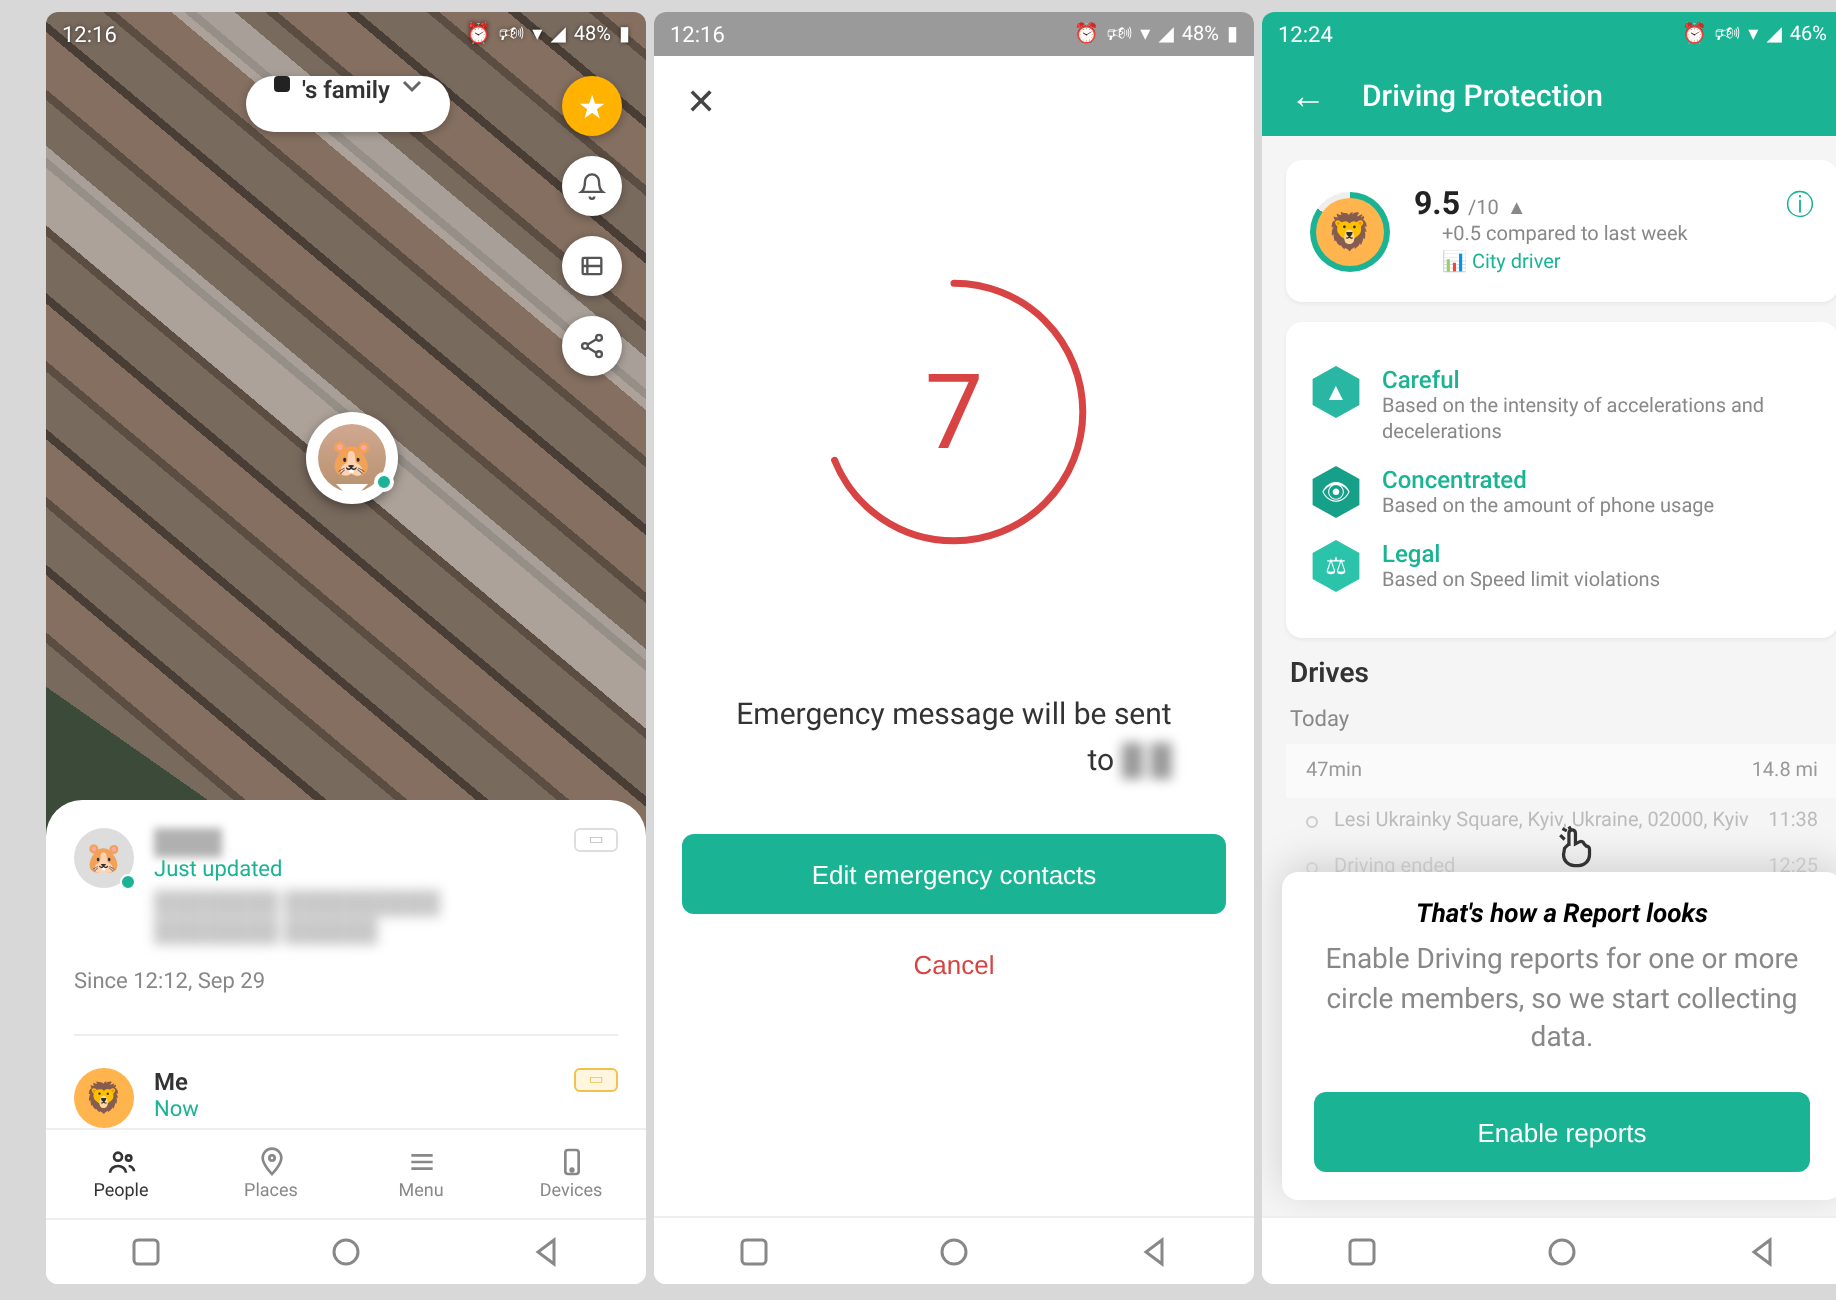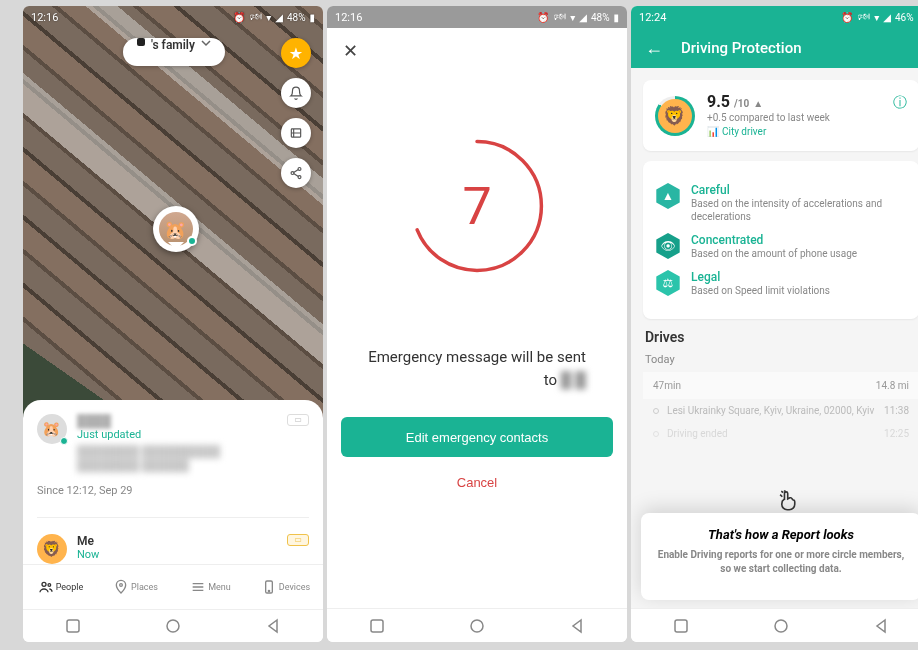--- a/index.html
+++ b/index.html
@@ -127,21 +127,21 @@
   .li-addr { font-size:11px; color:#c8c8c8; margin-top:4px; line-height:1.3; filter: blur(3px);}
   .li-badge { width:22px; height:12px; border:1px solid #ddd; border-radius:3px; display:flex;align-items:center;justify-content:center; font-size:8px; color:#bbb;}
   .li-badge.yel { border-color:#f0c24b; color:#f0c24b; background:#fff6e0;}
   .since { font-size:11px; color:#888; margin: 2px 0 8px 0;}
   .sep { height:1px;background:#eee;margin: 4px 0 8px;}
 
   .tab-bar {
     display:flex; border-top:1px solid #eee;
     height:46px;
   }
-  .tab { flex:1; display:flex;flex-direction:row;align-items:center;justify-content:center;gap:2px; font-size:9px; color:#888;}
+  .tab { flex:1; display:flex;flex-direction:column;align-items:center;justify-content:center;gap:2px; font-size:9px; color:#888;}
   .tab.active{ color:#333; }
   .tab svg { width:16px;height:16px; }
 
   
   .s2 .status-bar { background:#9a9a9a; }
   .s2 .content { flex:1; padding: 18px 14px 0; display:flex;flex-direction:column;align-items:center; position:relative;}
   .close-x { position:absolute; top:12px; left:16px; font-size:18px; color:#444; font-weight:300;}
   .spinner {
     width:140px;height:140px; position:relative; margin-top:90px;
     display:flex;align-items:center;justify-content:center;
@@ -165,22 +165,22 @@
     background:#1ab394; color:#fff; height:40px;
     display:flex;align-items:center;gap:18px; padding:0 14px;
     font-size:15px; font-weight:500;
   }
   .s3-body { flex:1; background:#f5f5f5; padding:12px; overflow:hidden; position:relative;}
   .card { background:#fff; border-radius:8px; padding:12px; box-shadow:0 1px 2px rgba(0,0,0,.06); margin-bottom:10px;}
   .score-row { display:flex; gap:12px; align-items:center; position:relative;}
   .score-av { width:40px;height:40px;border-radius:50%; background:conic-gradient(#1ab394 0 85%, #eee 85%); padding:3px;}
   .score-av-inner{ width:100%;height:100%;border-radius:50%;background:#ffb44d;display:flex;align-items:center;justify-content:center;font-size:18px;}
   .score-val { font-size:16px;font-weight:700;color:#222;}
-  .score-val .of{ font-size:10px;font-weight:700;color:#888;}
-  .score-sub { font-size:10px;color:#888; line-height:1.4;}
+  .score-val .of{ font-size:10px;font-weight:400;color:#888;}
+  .score-sub { font-size:10px;color:#888; line-height:1.4;margin-left:14px;}
   .score-sub .t{ color:#1ab394; }
   .info-i { position:absolute; right:0; top:2px; color:#1ab394; font-size:14px;}
 
   .trait { display:flex; gap:10px; align-items:flex-start; margin:10px 0;}
   .trait .hex { width:26px;height:26px;flex:none;display:flex;align-items:center;justify-content:center;color:#fff;font-size:12px;
     clip-path: polygon(50% 0, 95% 25%, 95% 75%, 50% 100%, 5% 75%, 5% 25%);
   }
   .hex.c1{background:#29b6a3;} .hex.c2{background:#16a08a;} .hex.c3{background:#2bc4ab;}
   .trait .tl{ font-size:12px;color:#1ab394;font-weight:500;}
   .trait .td{ font-size:10px;color:#888;line-height:1.3;}
@@ -196,21 +196,21 @@
   .route-row .dot { width:6px;height:6px;border:1px solid #ccc;border-radius:50%;}
   .route-row.faded { opacity:.5;}
 
   .overlay {
     position:absolute; left:10px; right:10px; bottom:8px;
     background:#fff; border-radius:8px; padding:14px 16px;
     box-shadow:0 -4px 20px rgba(0,0,0,.15);
     text-align:center;
   }
   .overlay h4{ font-size:13px;font-weight:700;margin-bottom:6px;font-style:italic;}
-  .overlay p{ font-size:10px;color:#888;line-height:1.4;margin-bottom:10px;font-weight:bold;}
+  .overlay p{ font-size:14px;color:#888;line-height:1.4;margin-bottom:10px;}
   .overlay .btn-primary{ margin-top:6px; width:100%;}
   .hand {
     position:absolute; top:-26px; left:50%; transform:translateX(-20%);
     font-size:22px; color:#333;
   }
 </style>
 </head>
 <body>
 
 <div class="container">
@@ -475,20 +475,21 @@
 
       <div class="overlay">
         <div class="hand">
           <svg width="26" height="26" viewBox="0 0 24 24" fill="none" stroke="#333" stroke-width="1.5">
               <path d="M8 12V6a1.5 1.5 0 013 0v5l2-1a1.5 1.5 0 012 1l1 1a1.5 1.5 0 011.5 1.5V16a5 5 0 01-5 5h-2a5 5 0 01-5-5l.5-3 2-2z"></path>
               <path d="M4 7l2 2M5 4l2 1M8 3l1 2"></path>
             </svg>
         </div>
         <h4>That's how a Report looks</h4>
         <p>Enable Driving reports for one or more circle members, so we start collecting data.</p>
+        <button class="btn-primary">Enable reports</button>
       </div>
     </div>
 
     <div class="soft-nav">
       <div class="key">
           <svg viewBox="0 0 18 18" fill="none" stroke="#888" stroke-width="1.5">
             <rect x="3" y="3" width="12" height="12" rx="2"></rect>
           </svg>
         </div>
       <div class="key">

